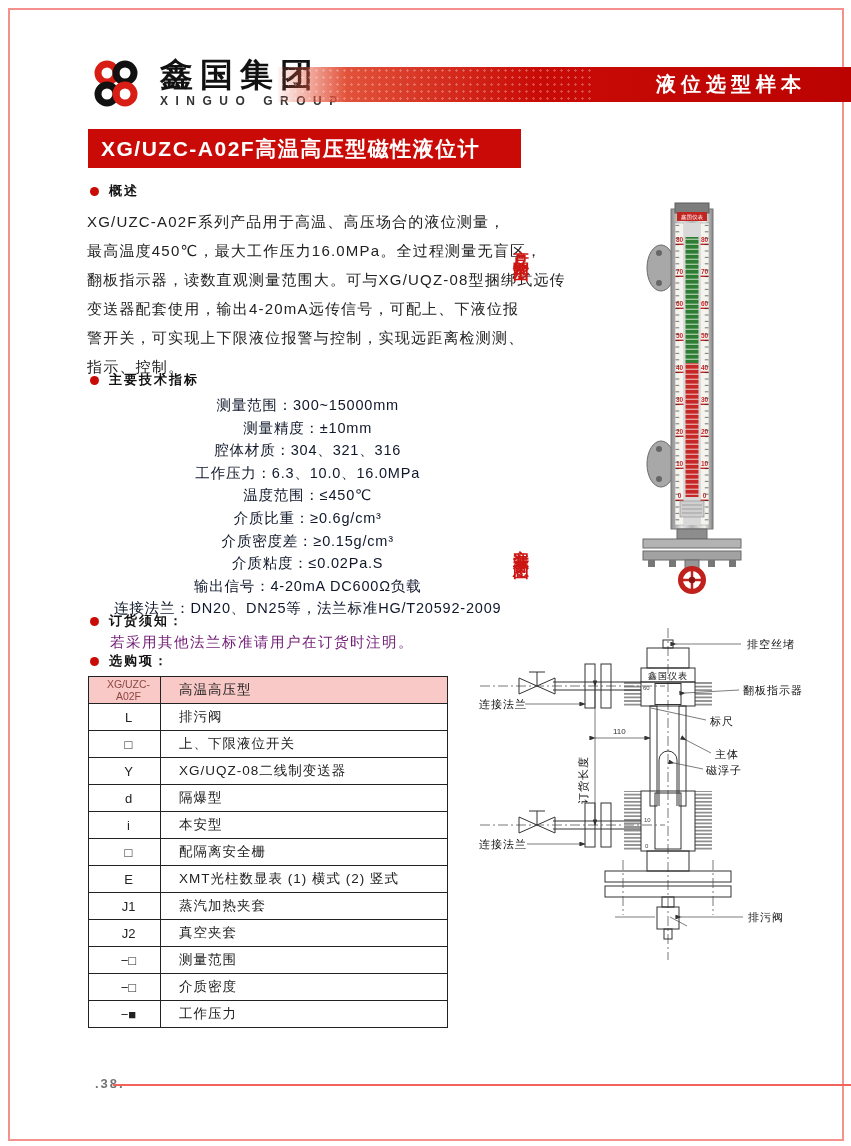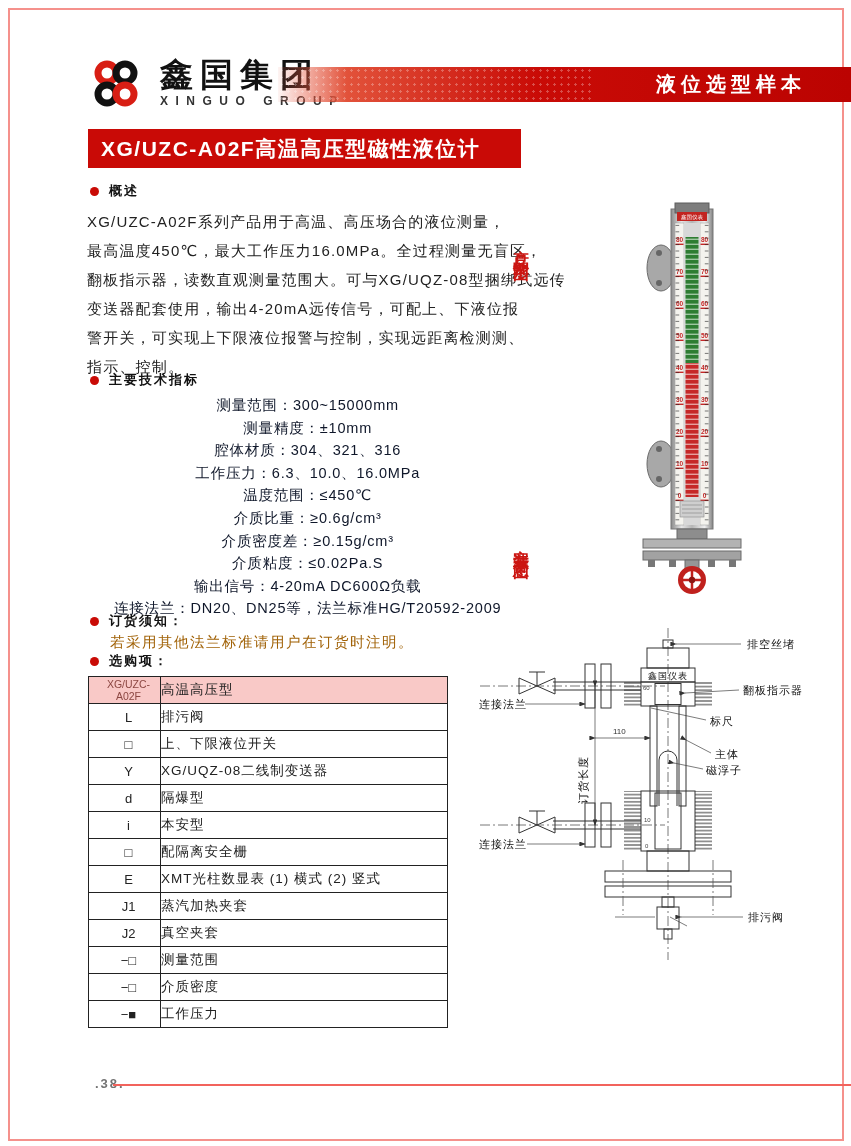--- a/index.html
+++ b/index.html
@@ -29,27 +29,27 @@
   .sec-head { position:absolute; display:flex; align-items:center; }
   .bullet { width:9px; height:9px; border-radius:50%; background:#c90b06; margin-right:10px; flex:0 0 auto; }
   .sec-head .txt { font-size:13px; font-weight:bold; color:#111; letter-spacing:2px; white-space:nowrap; }
 
   .overview-text { position:absolute; left:87px; top:207px; width:430px; }
   .overview-text .line { font-size:15px; color:#222; letter-spacing:1.2px; height:29px; line-height:29px; white-space:nowrap; }
 
   .spec-list { position:absolute; left:114px; top:394px; }
   .spec-list .item { font-size:14.5px; color:#0f172a; letter-spacing:0.8px; height:22.6px; line-height:22.6px; white-space:nowrap;text-align:center; }
 
-  .note-text { position:absolute; left:110px; top:633px; font-size:14.5px; color:#a16207; letter-spacing:1.5px; white-space:nowrap; }
+  .note-text { position:absolute; left:110px; top:633px; font-size:14.5px; color:#701a75; letter-spacing:1.5px; white-space:nowrap; }
 
   
   table.options { position:absolute; left:88px; top:676px; width:360px; border-collapse:collapse; table-layout:fixed; }
   table.options td, table.options th { border:1px solid #222; height:27px; font-weight:normal; }
   table.options .code { width:72px; text-align:center; font-size:13px; color:#222;padding-left:8px; }
-  table.options .label { text-align:left; font-size:13.5px; color:#222; letter-spacing:1px; }
+  table.options .label { padding-left:18px; text-align:left; font-size:13.5px; color:#222; letter-spacing:1px; }
   table.options thead td { background:#f9c9c7; }
   table.options thead .code { font-size:10.5px; color:#8c4742; letter-spacing:0; }
   table.options thead .label { font-size:13.5px; color:#222; }
 
   
   .vlabel { position:absolute; writing-mode:vertical-rl; color:#cb1612; font-size:16px; font-weight:bold; letter-spacing:4px; }
   .vlabel.product { left:510px; top:238px; }
   .vlabel.install { left:510px; top:536px; }
 
   .gauge-photo { position:absolute; left:585px; top:195px; }

